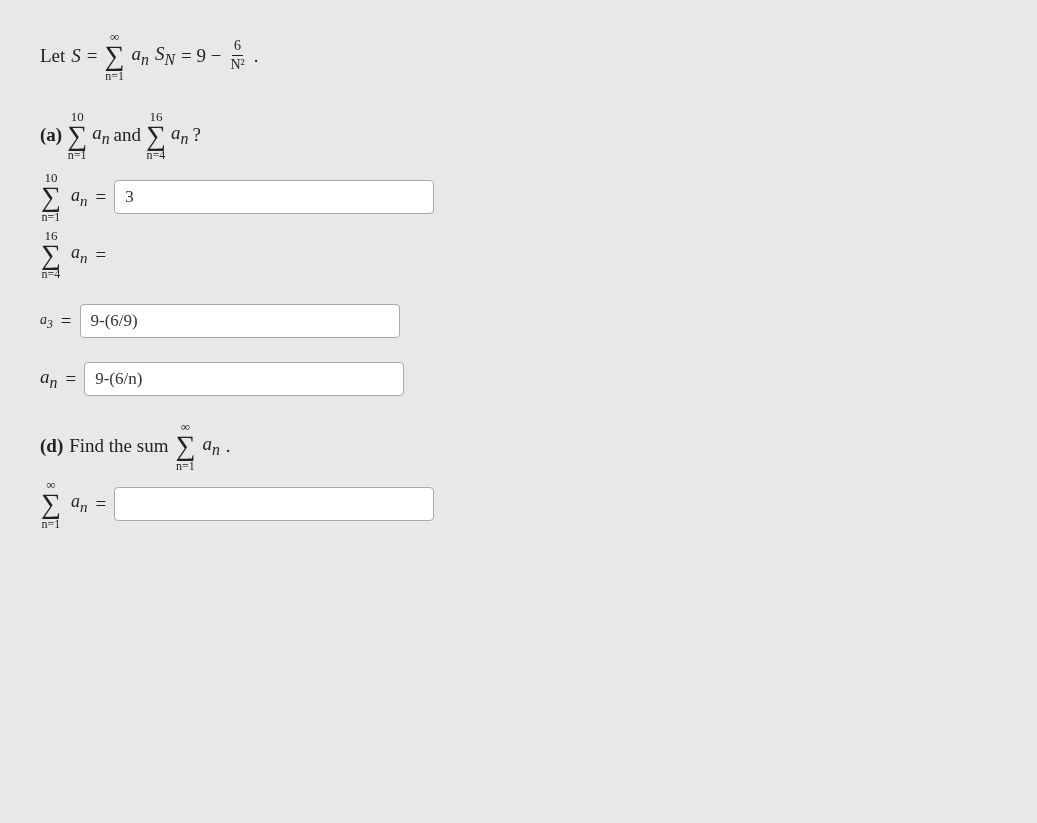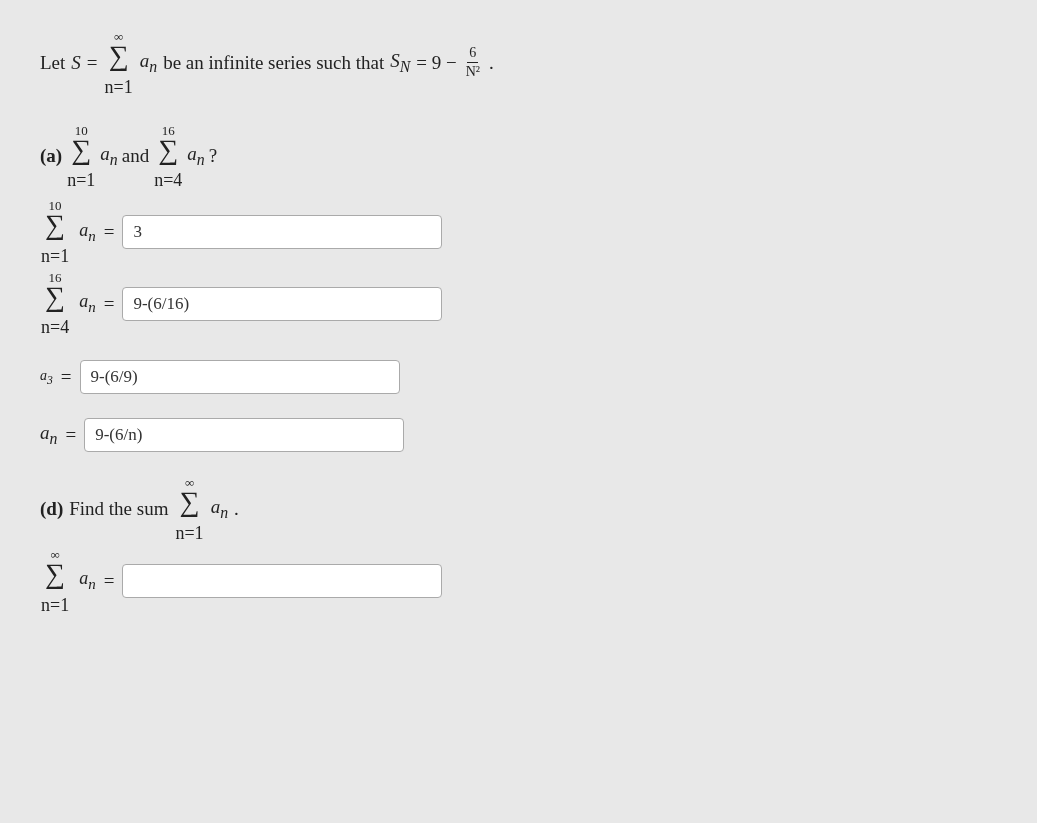--- a/index.html
+++ b/index.html
@@ -87,23 +87,22 @@
       font-size: 13px;
       line-height: 1;
     }
 
     .sigma-mid {
       font-size: 28px;
       line-height: 0.95;
     }
 
     .sigma-bot {
-      font-size: 18px;
+      font-size: 12px;
       line-height: 1;
-      margin-top: 8px;
     }
 
     
     .question-text {
       font-size: 19px;
     }
 
     
     .intro-fraction {
       display: inline-flex;
@@ -135,21 +134,20 @@
     <span>Let</span>
     <span style="font-style:italic;">S</span>
     <span>=</span>
 
     <span class="sigma-wrapper">
       <span class="sigma-top">∞</span>
       <span class="sigma-mid">∑</span>
       <span class="sigma-bot">n=1</span>
     </span>
     <span style="font-style:italic;">a<sub>n</sub></span>
-    <span>be an infinite series such that</span>
     <span>
       <span style="font-style:italic;">S</span><sub style="font-style:italic;">N</sub>
     </span>
     <span>= 9 −</span>
 
     <span class="intro-fraction">
       <span class="intro-frac-num">6</span>
       <span class="intro-frac-den">N²</span>
     </span>
     <span>.</span>
@@ -188,21 +186,20 @@
     </div>
 
     <div class="answer-row">
       <span class="sigma-wrapper" style="margin-right:2px;">
         <span class="sigma-top">16</span>
         <span class="sigma-mid">∑</span>
         <span class="sigma-bot">n=4</span>
       </span>
       <span style="font-style:italic;">a<sub>n</sub></span>
       <span class="equals-sign">=</span>
-      <input class="answer-input" type="text" value="9-(6/16)" style="">
     </div>
   </div>
 
   <div class="section">
     <div class="answer-row">
       <span style="font-style:italic; font-size:14px;">a<sub>3</sub></span>
       <span class="equals-sign">=</span>
       <input class="answer-input" type="text" value="9-(6/9)" style="">
     </div>
   </div>

